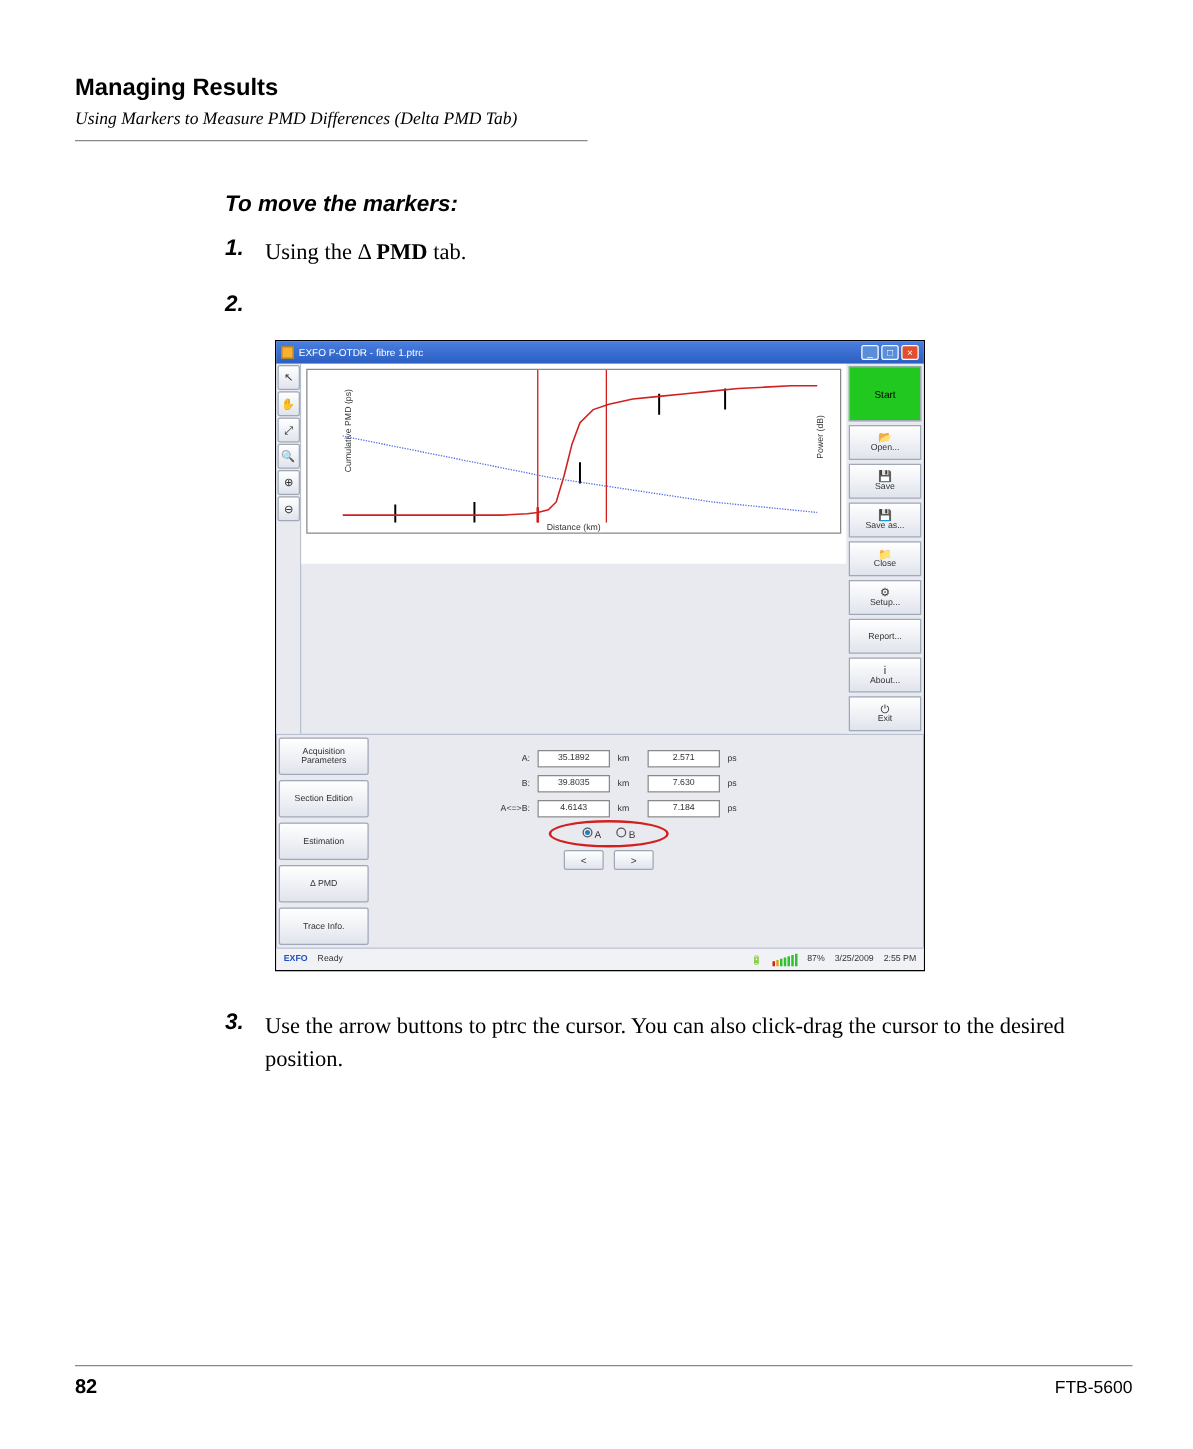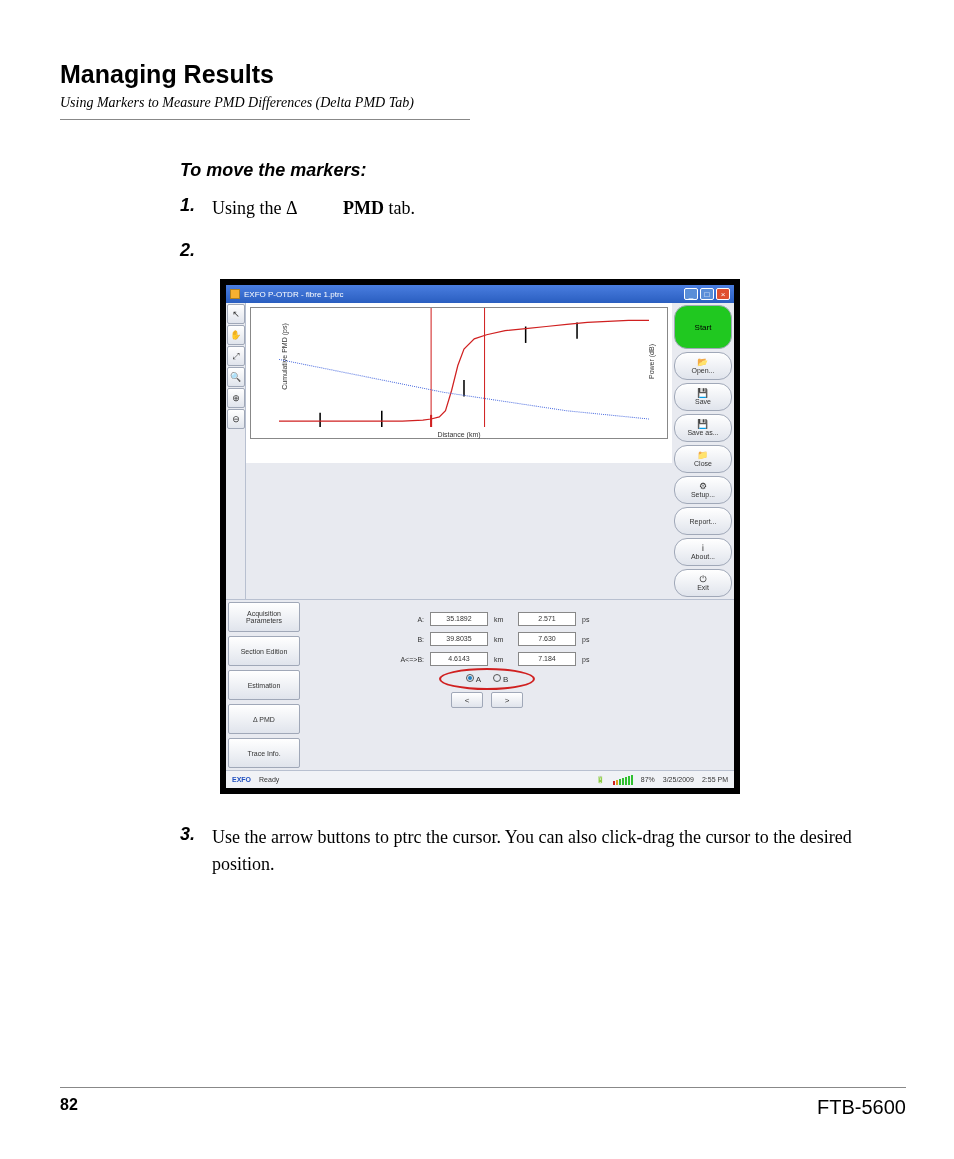--- a/index.html
+++ b/index.html
@@ -6,33 +6,33 @@
   body {
     width: 954px;
     height: 1159px;
     background: #fff;
     font-family: Georgia, 'Times New Roman', serif;
     color: #000;
     position: relative;
     padding: 60px 60px 40px 60px;
   }
   .header-section { margin-bottom: 40px; }
-  .section-title { font-family: Arial, Helvetica, sans-serif; font-weight: bold; font-size: 25px; margin-bottom: 6px; }
+  .section-title { font-family: Arial, Helvetica, sans-serif; font-weight: bold; font-size: 19px; margin-bottom: 6px; }
   .section-subtitle { font-style: italic; font-size: 14px; margin-bottom: 8px; }
   .header-rule { border: none; border-top: 1.5px solid #888; width: 410px; }
   .content { margin-left: 120px; }
   .step-heading { font-family: Arial, Helvetica, sans-serif; font-weight: bold; font-style: italic; font-size: 18px; margin-bottom: 14px; }
   .step-item { display: flex; gap: 14px; margin-bottom: 18px; font-size: 18px; }
   .step-num { font-family: Arial, Helvetica, sans-serif; font-weight: bold; font-style: italic; min-width: 18px; }
   .step-text { line-height: 1.5; }
-  .step-text .bold { font-weight: bold; margin-left: 42px; }
+  .step-text .bold { font-weight: bold; }
   .screenshot-wrap { margin-left: 40px; margin-bottom: 30px; }
   .screenshot {
     width: 520px;
-    border: 6px solid #000000;
+    border: 1px solid #000000;
     background: #e8eaf0;
     font-family: Tahoma, Arial, sans-serif;
     font-size: 8px;
     color: #333;
   }
   .titlebar {
     background: linear-gradient(#4a7ee0, #2a5ec0);
     color: #fff;
     height: 18px;
     display: flex;
@@ -48,21 +48,21 @@
   .main-area { display: flex; }
   .toolbar-col { width: 20px; background: #e8eaf0; border-right: 1px solid #b8c0d0; }
   .tool-btn { width: 18px; height: 20px; background: linear-gradient(#fff,#e0e4ec); border: 1px solid #a0a8b8; margin: 1px; border-radius: 2px; display: flex; align-items: center; justify-content: center; font-size: 9px; }
   .chart-zone { flex: 1; background: #fff; padding: 4px 4px 2px 4px; position: relative; height: 160px; }
   .chart-inner { position: relative; width: 100%; height: 132px; border: 1px solid #888; background: #fff; }
   .chart-svg { position: absolute; top: 0; left: 28px; right: 18px; bottom: 14px; }
   .y-axis-label { position: absolute; left: 0px; top: 50%; transform: rotate(-90deg) translateX(20px); font-size: 7px; white-space: nowrap; }
   .y2-axis-label { position: absolute; right: -2px; top: 50%; transform: rotate(-90deg) translateX(15px); font-size: 7px; white-space: nowrap; }
   .x-axis-label { position: absolute; bottom: 0; left: 50%; transform: translateX(-50%); font-size: 7px; }
   .right-sidebar { width: 62px; background: #e8eaf0; padding: 2px; display: flex; flex-direction: column; gap: 3px; }
-  .side-btn { background: linear-gradient(#fff,#e0e4ec); border: 1px solid #a0a8b8; border-radius: 13px; height: 28px; display: flex; flex-direction: column; align-items: center; justify-content: center; font-size: 7px; }
+  .side-btn { background: linear-gradient(#fff,#e0e4ec); border: 1px solid #a0a8b8; border-radius: 0; height: 28px; display: flex; flex-direction: column; align-items: center; justify-content: center; font-size: 7px; }
   .side-btn.start { background: #20c820; color: #000; height: 44px; font-size: 8px; }
   .side-btn .icon { font-size: 9px; line-height: 1; }
   .bottom-area { display: flex; border-top: 1px solid #b8c0d0; }
   .left-tabs { width: 76px; display: flex; flex-direction: column; }
   .left-tab { height: 30px; background: linear-gradient(#fff,#e0e4ec); border: 1px solid #a0a8b8; border-radius: 2px; margin: 2px; display: flex; align-items: center; justify-content: center; text-align: center; font-size: 7px; padding: 0 2px; }
   .data-panel { flex: 1; padding: 12px 6px; }
   .data-row { display: flex; align-items: center; gap: 6px; margin-bottom: 6px; justify-content: center; }
   .data-label { width: 50px; text-align: right; font-size: 7px; }
   .data-field { width: 58px; height: 14px; background: #fff; border: 1px solid #888; text-align: center; font-size: 7px; line-height: 12px; }
   .data-unit { width: 18px; font-size: 7px; }
@@ -75,21 +75,21 @@
   .statusbar { background: #f0f2f6; border-top: 1px solid #b8c0d0; height: 18px; display: flex; align-items: center; justify-content: space-between; padding: 0 6px; font-size: 7px; }
   .status-left { color: #2050c0; font-weight: bold; display: flex; gap: 8px; align-items: center; }
   .status-left .ready { color: #333; font-weight: normal; }
   .status-right { display: flex; align-items: center; gap: 8px; }
   .battery-bars { display: flex; gap: 1px; align-items: flex-end; }
   .bar { width: 2px; background: #30c030; }
   .footer { position: absolute; bottom: 40px; left: 60px; right: 48px; }
   .footer-rule { border: none; border-top: 1.5px solid #888; margin-bottom: 8px; }
   .footer-row { display: flex; justify-content: space-between; font-size: 16px; }
   .page-num { font-family: Arial, Helvetica, sans-serif; font-weight: bold; }
-  .model { font-family: Arial, Helvetica, sans-serif; font-size: 20px; }
+  .model { font-family: Arial, Helvetica, sans-serif; font-size: 14px; }
 </style>
 </head>
 <body>
 
 <div class="header-section">
   <div class="section-title">Managing Results</div>
   <div class="section-subtitle">Using Markers to Measure PMD Differences (Delta PMD Tab)</div>
   <hr class="header-rule">
 </div>
 

